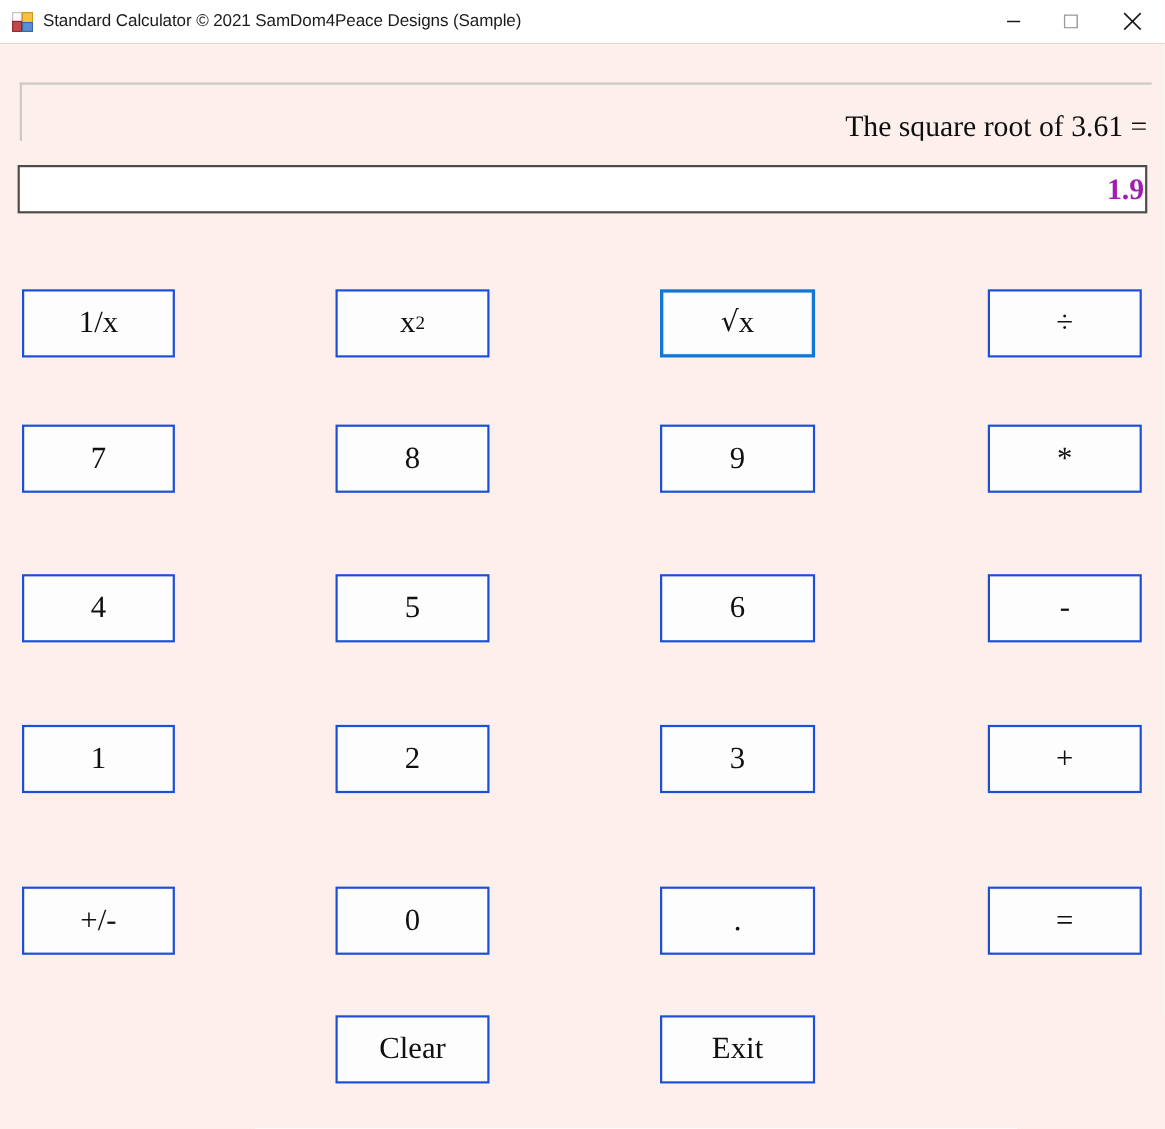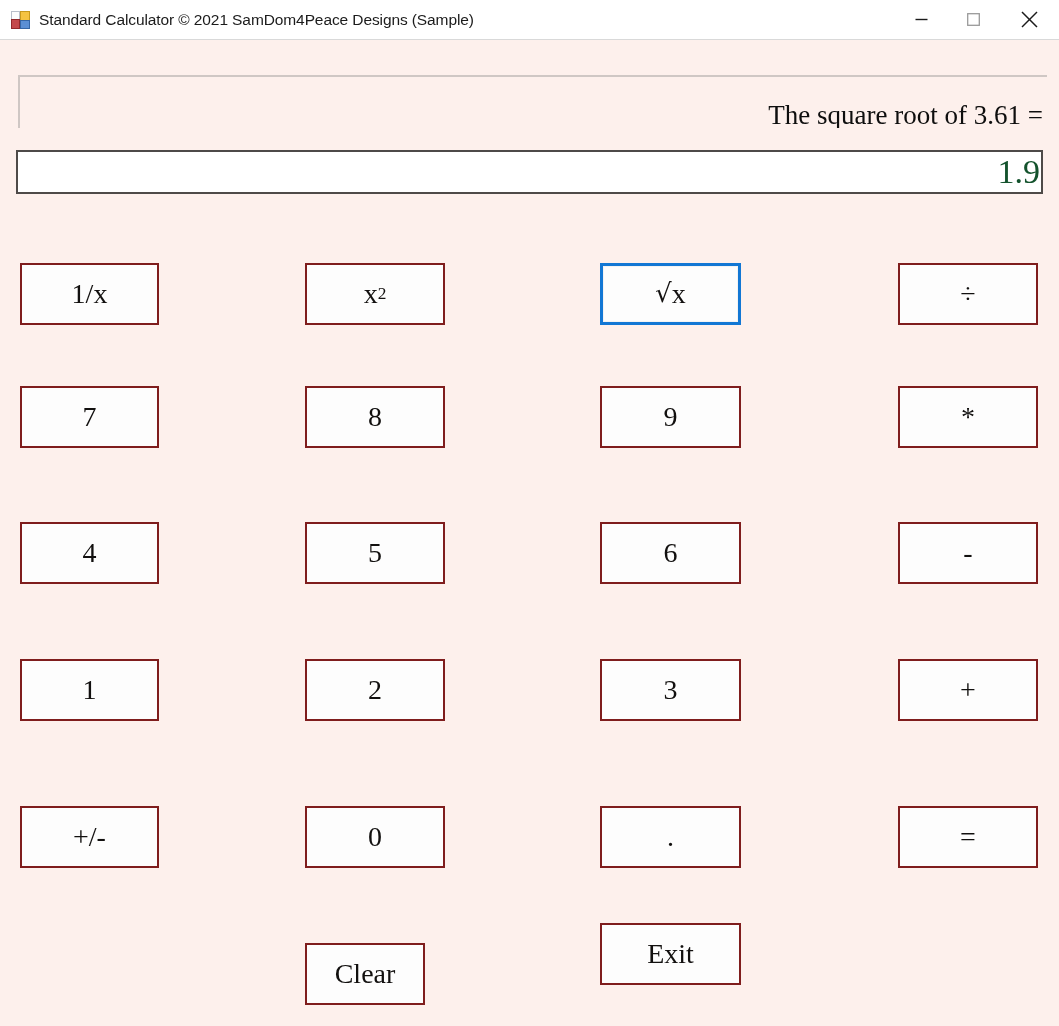--- a/index.html
+++ b/index.html
@@ -125,41 +125,42 @@
     box-sizing: border-box;
     background: #ffffff;
     border: 2px solid #4e4a48;
     display: flex;
     align-items: center;
     justify-content: flex-end;
     overflow: hidden;
   }
   #result-text {
     font-family: "Liberation Serif", "DejaVu Serif", serif;
-    font-size: 34px;
-    color: #14532d;
+    font-size: 27px;
+    color: #a21caf;
     white-space: nowrap;
     padding-right: 1px;
     line-height: 1;
+    font-weight: bold;
   }
 
   
   #keypad {
     position: absolute;
     left: 0;
     top: 0;
     width: 1059px;
     height: 1026px;
     pointer-events: none;
   }
   .calc-btn {
     position: absolute;
     box-sizing: border-box;
     background: #fdfdfd;
-    border: 2px solid #7f1d1d;
+    border: 2px solid #1d4ed8;
     font-family: "Liberation Serif", "DejaVu Serif", serif;
     font-size: 28px;
     color: #12100f;
     display: flex;
     align-items: center;
     justify-content: center;
     cursor: default;
     padding: 0;
     line-height: 1;
     pointer-events: auto;
@@ -236,17 +237,17 @@
       <button class="calc-btn" style="left: 600px; top: 522px; width: 141px; height: 62px;">6</button>
       <button class="calc-btn" style="left: 898px; top: 522px; width: 140px; height: 62px;">-</button>
       <button class="calc-btn" style="left: 20px; top: 659px; width: 139px; height: 62px;">1</button>
       <button class="calc-btn" style="left: 305px; top: 659px; width: 140px; height: 62px;">2</button>
       <button class="calc-btn" style="left: 600px; top: 659px; width: 141px; height: 62px;">3</button>
       <button class="calc-btn" style="left: 898px; top: 659px; width: 140px; height: 62px;">+</button>
       <button class="calc-btn" style="left: 20px; top: 806px; width: 139px; height: 62px;">+/-</button>
       <button class="calc-btn" style="left: 305px; top: 806px; width: 140px; height: 62px;">0</button>
       <button class="calc-btn" style="left: 600px; top: 806px; width: 141px; height: 62px;">.</button>
       <button class="calc-btn" style="left: 898px; top: 806px; width: 140px; height: 62px;">=</button>
-      <button class="calc-btn" style="left: 305px; top: 923px; width: 120px; height: 62px; margin-top: 20px;">Clear</button>
+      <button class="calc-btn" style="left: 305px; top: 923px; width: 140px; height: 62px;">Clear</button>
       <button class="calc-btn" style="left: 600px; top: 923px; width: 141px; height: 62px;">Exit</button>
     </div>
 
 </div>
 
 </body></html>

